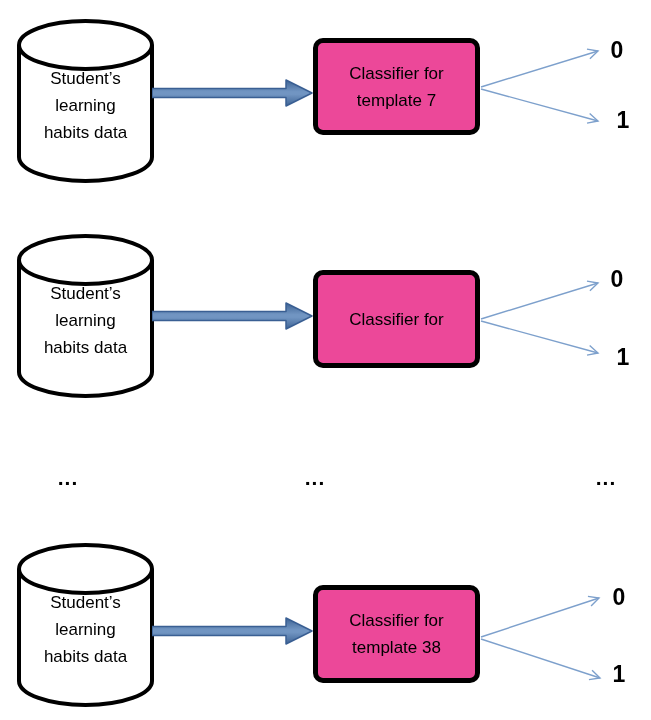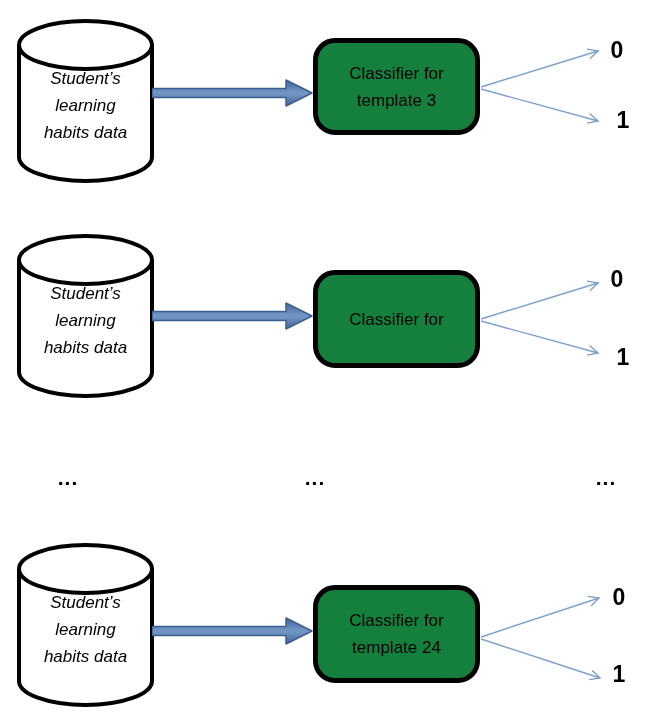--- a/index.html
+++ b/index.html
@@ -26,41 +26,40 @@
   }
   .cylinder svg { position: absolute; left: 0; top: 0; }
   .cyl-label {
     position: absolute;
     left: 0;
     top: 46px;
     width: 100%;
     text-align: center;
     font-size: 17px;
     line-height: 27px;
-    font-style: italic;
   }
 
   
   .thick-arrow {
     position: absolute;
     left: 152px;
     width: 162px;
     height: 30px;
   }
 
   
   .classifier-box {
     position: absolute;
     left: 313px;
     width: 167px;
     height: 98px;
     box-sizing: border-box;
     border: 5px solid #000000;
-    border-radius: 22px;
-    background: #15803d;
+    border-radius: 10px;
+    background: #ec4899;
     display: flex;
     flex-direction: column;
     align-items: center;
     justify-content: center;
     text-align: center;
     font-size: 17px;
     line-height: 27px;
   }
 
   
@@ -120,21 +119,21 @@
         <div>habits data</div>
       </div>
     </div>
 
     <svg class="thick-arrow" style="top:78px" viewBox="0 0 162 30">
       <polygon points="0,10.5 134,10.5 134,2 160,15 134,28 134,19.5 0,19.5" fill="url(#arrowGrad)" stroke="#3a5f93" stroke-width="1.5" stroke-linejoin="round"></polygon>
     </svg>
 
     <div class="classifier-box" style="top:38px;height:97px">
       <div>Classifier for</div>
-      <div>template 3</div>
+      <div>template 7</div>
     </div>
 
     <svg class="fan" style="top:40px" width="130" height="100" viewBox="0 0 130 100">
       <line x1="3" y1="47" x2="120" y2="11" stroke="#7da0cc" stroke-width="1.4" marker-end="url(#openArrow)"></line>
       <line x1="3" y1="49" x2="120" y2="81" stroke="#7da0cc" stroke-width="1.4" marker-end="url(#openArrow)"></line>
     </svg>
 
     <div class="out-label" style="left:604px;top:38px">0</div>
     <div class="out-label" style="left:610px;top:108px">1</div>
   </div>
@@ -187,21 +186,21 @@
         <div>habits data</div>
       </div>
     </div>
 
     <svg class="thick-arrow" style="top:616px" viewBox="0 0 162 30">
       <polygon points="0,10.5 134,10.5 134,2 160,15 134,28 134,19.5 0,19.5" fill="url(#arrowGrad)" stroke="#3a5f93" stroke-width="1.5" stroke-linejoin="round"></polygon>
     </svg>
 
     <div class="classifier-box" style="top:585px">
       <div>Classifier for</div>
-      <div>template 24</div>
+      <div>template 38</div>
     </div>
 
     <svg class="fan" style="top:588px" width="130" height="105" viewBox="0 0 130 105">
       <line x1="3" y1="49" x2="121" y2="10" stroke="#7da0cc" stroke-width="1.4" marker-end="url(#openArrow)"></line>
       <line x1="3" y1="51" x2="122" y2="90" stroke="#7da0cc" stroke-width="1.4" marker-end="url(#openArrow)"></line>
     </svg>
 
     <div class="out-label" style="left:606px;top:585px">0</div>
     <div class="out-label" style="left:606px;top:662px">1</div>
   </div>

